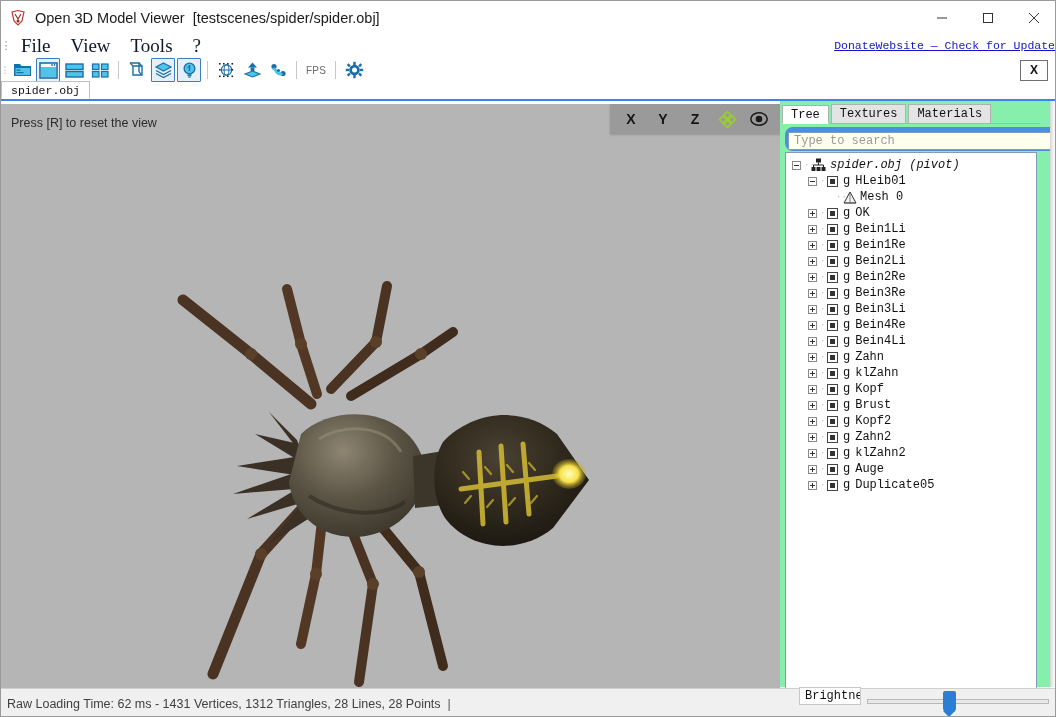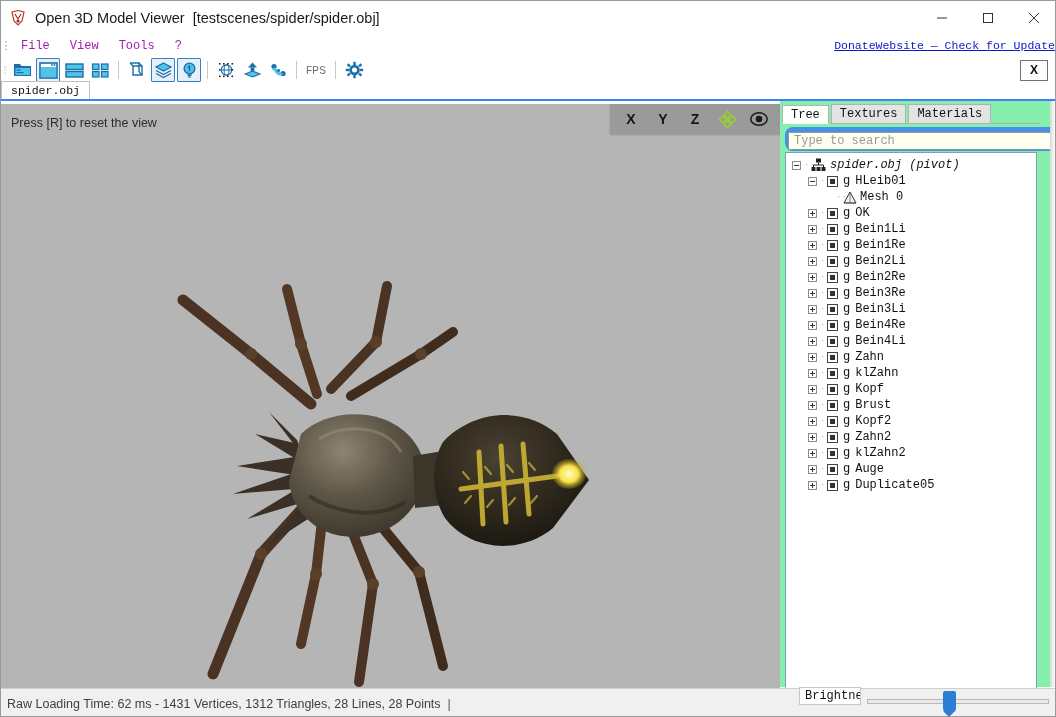--- a/index.html
+++ b/index.html
@@ -44,22 +44,22 @@
     position: absolute; left: 0; top: 33px; width: 1056px; height: 23px;
     background: #ffffff;
     display: flex; align-items: center;
     border-bottom: none;
   }
   .menu-grip {
     width: 10px; height: 23px; display: flex; align-items: center; justify-content: center;
     color: #8a8a8a; font-size: 11px; letter-spacing: 0;
   }
   .menu-item {
-    padding: 2px 10px; font-size: 12px; color: #a21caf; cursor: default;
-    font-family: Liberation Mono, monospace;
+    padding: 2px 10px; font-size: 19px; color: #0f172a; cursor: default;
+    font-family: Liberation Serif, serif;
   }
   .links {
     margin-left: auto; display: flex; align-items: center; gap: 0px;
     padding-right: 2px; font-family: "Liberation Mono", monospace; font-size: 11.5px;
   }
   .link {
     color: #1414c8; text-decoration: underline; cursor: pointer; white-space: nowrap;
   }
   .link + .link { }
 

